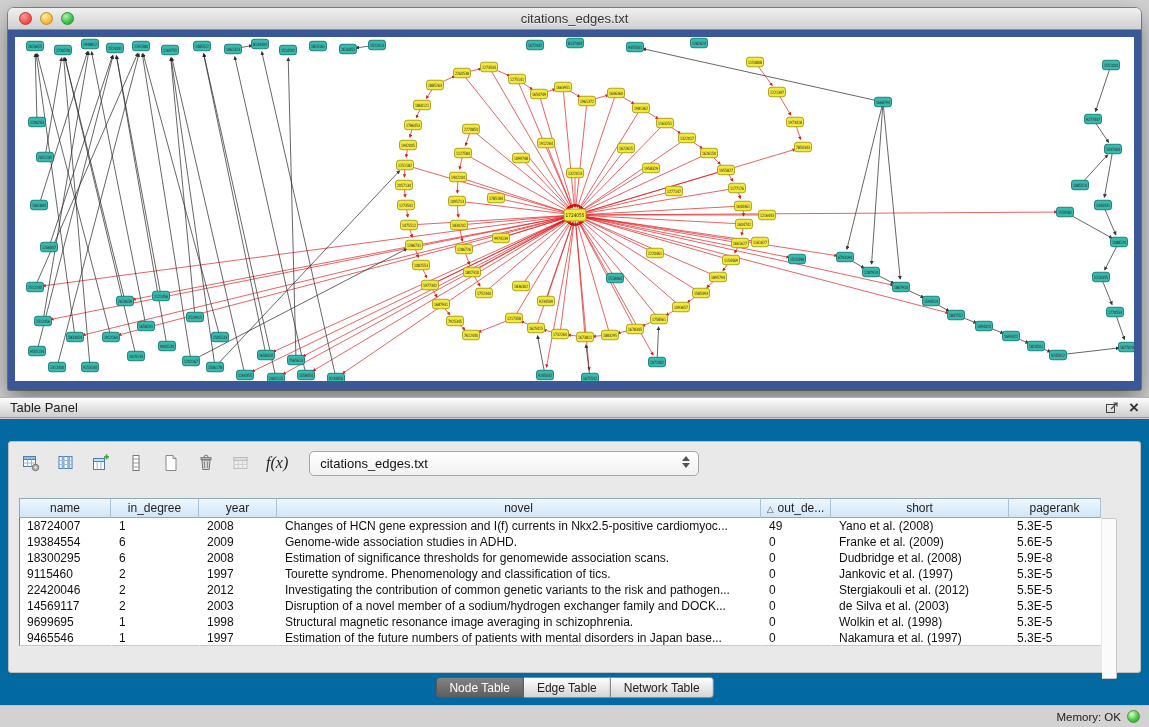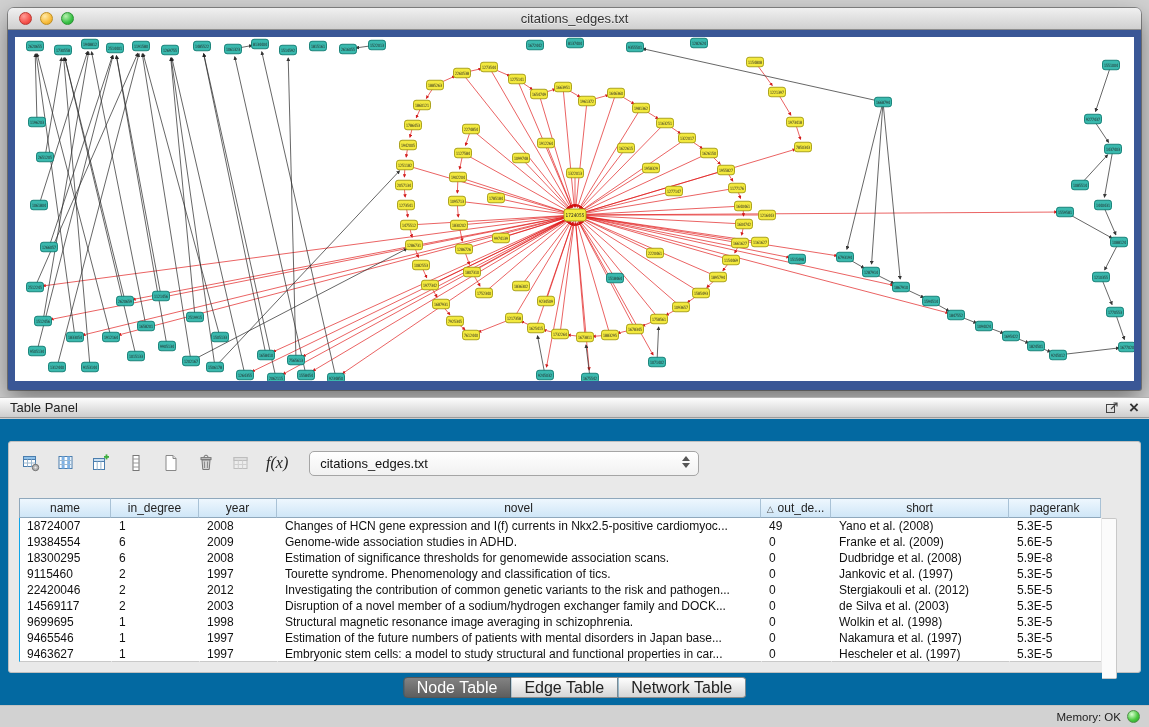--- a/index.html
+++ b/index.html
@@ -84,21 +84,21 @@
   table.data-table tr td:first-child { border-left:1px solid #0ea5e9; }
   table.data-table tr:last-child td { border-bottom:1px solid #c9c9c9; }
   .sort { font-size:9px; color:#555; margin-right:4px; }
   .vscroll {
     position:absolute; top:20px; width:15px; background:#fbfbfb;
     border:1px solid #c8c8c8; border-left:none; border-radius:0 2px 2px 0;
   }
 
   .tabs { position:absolute; left:50%; transform:translateX(-50%); top:258px; display:flex; }
   .tab {
-    height:21px; padding:0 13px; font-size:16px; color:#222;
+    height:21px; padding:0 13px; font-size:12px; color:#222;
     font-family:"Liberation Sans", sans-serif;
     border:1px solid #8c8c8c; border-left:none;
     background:linear-gradient(#fefefe,#d5d5d5);
   }
   .tab:first-child { border-left:1px solid #8c8c8c; border-radius:4px 0 0 4px; }
   .tab:last-child  { border-radius:0 4px 4px 0; }
   .tab.active { background:linear-gradient(#828282,#5e5e5e); color:#fff; border-color:#565656; }
 
   .statusbar {
     position:absolute; left:0; right:0; bottom:0; height:22px;
@@ -768,29 +768,20 @@
               </tr>
               <tr>
                 <td>9465546</td>
                 <td>1</td>
                 <td>1997</td>
                 <td>Estimation of the future numbers of patients with mental disorders in Japan base...</td>
                 <td>0</td>
                 <td>Nakamura et al. (1997)</td>
                 <td>5.3E-5</td>
               </tr>
-              <tr>
-                <td>9463627</td>
-                <td>1</td>
-                <td>1997</td>
-                <td>Embryonic stem cells: a model to study structural and functional properties in car...</td>
-                <td>0</td>
-                <td>Hescheler et al. (1997)</td>
-                <td>5.3E-5</td>
-              </tr>
             </tbody>
         </table>
         <div class="vscroll" id="vscroll" style="left: 1083px; height: 161px;"></div>
       </div>
 
     </div>
 
     <div class="tabs">
       <button class="tab active">Node Table</button>
       <button class="tab">Edge Table</button>

